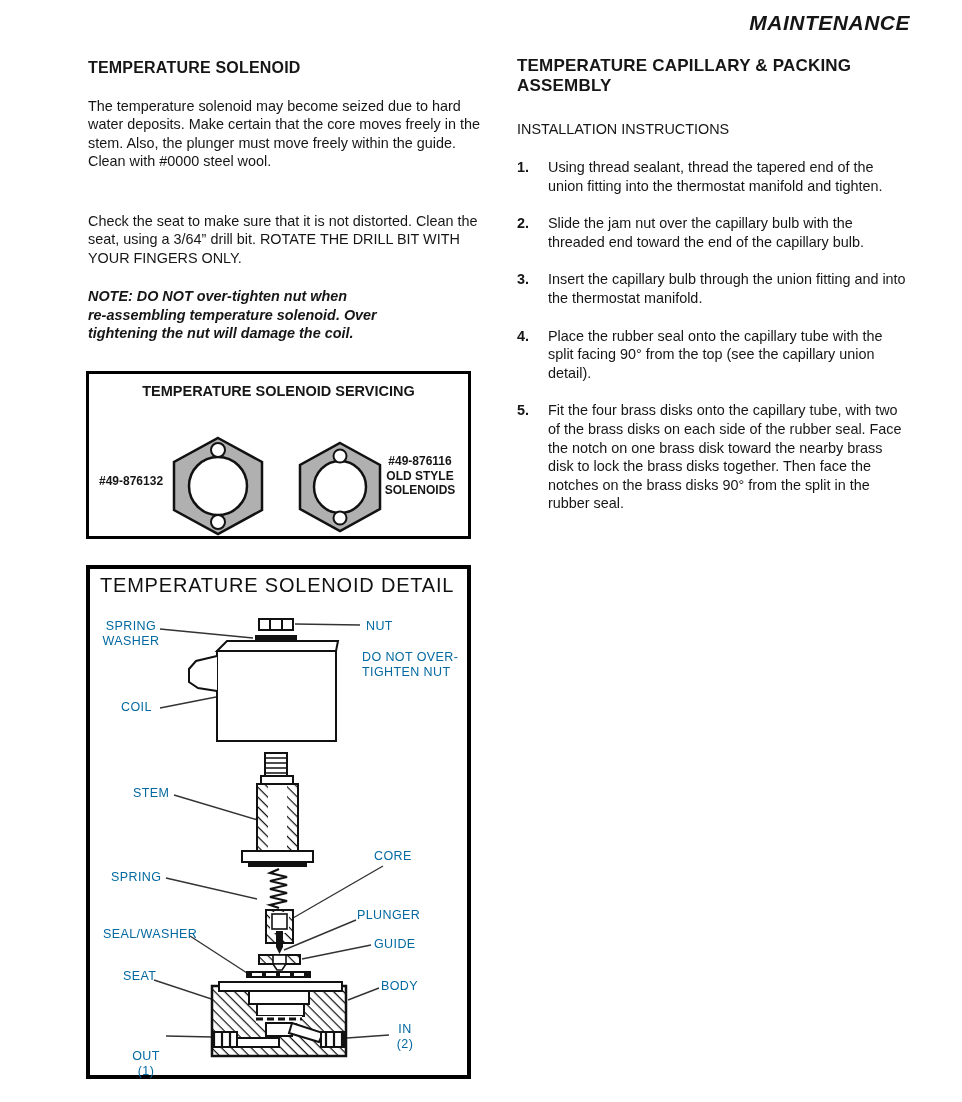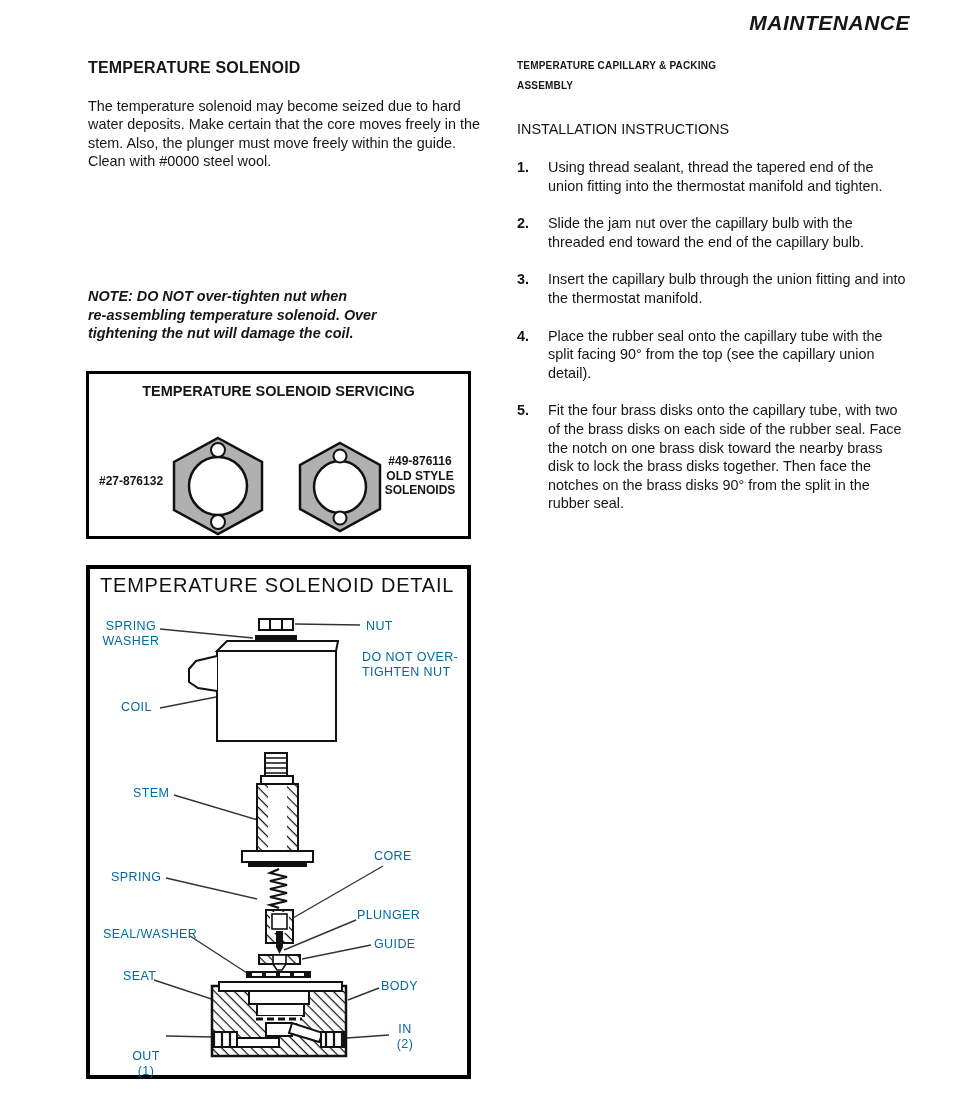--- a/index.html
+++ b/index.html
@@ -3,21 +3,21 @@
 <meta charset="utf-8">
 <style>
   html,body{margin:0;padding:0;background:#fff;}
   .page{position:relative;width:962px;height:1102px;background:#ffffff;
         font-family:"Liberation Sans",sans-serif;color:#161616;overflow:hidden;}
   .abs{position:absolute;}
   .pre{white-space:pre-line;}
   
   .maint{top:11px;right:52px;font-size:21px;font-weight:bold;font-style:italic;letter-spacing:.5px;}
   .h-left{left:88px;top:59px;width:384px;font-size:16px;font-weight:bold;letter-spacing:.2px;}
-  .h-right{left:517px;top:56px;width:400px;font-size:10px;font-weight:bold;line-height:20px;letter-spacing:.2px;}
+  .h-right{left:517px;top:56px;width:400px;font-size:17px;font-weight:bold;line-height:20px;letter-spacing:.2px;}
   .sub-right{left:517px;top:121px;width:400px;font-size:14.4px;}
   
   .body-text{font-size:14.4px;line-height:18.4px;}
   .p1{left:88px;top:97px;width:392px;}
   .p2{left:88px;top:212px;width:392px;}
   .note{left:88px;top:287px;width:392px;font-weight:bold;font-style:italic;line-height:18.6px;}
   
   .steps{left:517px;top:158px;width:392px;}
   .step{display:flex;margin-bottom:19px;}
   .step .num{width:31px;font-weight:bold;flex:none;font-size:14.4px;line-height:18.6px;}
@@ -36,20 +36,21 @@
 </style>
 </head>
 <body>
 
 <div class="page">
 
   <div class="abs maint">MAINTENANCE</div>
 
   <div class="abs h-left">TEMPERATURE SOLENOID</div>
   <div class="abs body-text p1">The temperature solenoid may become seized due to hard water deposits.  Make certain that the core moves freely in the stem.  Also, the plunger must move freely within the guide.  Clean with #0000 steel wool.</div>
+  <div class="abs body-text p2">Check the seat to make sure that it is not distorted.  Clean the seat, using a 3/64” drill bit.  ROTATE THE DRILL BIT WITH YOUR FINGERS ONLY.</div>
   <div class="abs body-text note pre">NOTE:  DO NOT over-tighten nut when
  re-assembling temperature solenoid.  Over
 tightening the nut will damage the coil.</div>
 
   <div class="abs spanner-box">
     <div class="abs spanner-title">
       <div>TEMPERATURE SOLENOID SERVICING</div>
     </div>
     <svg class="abs" style="left:0;top:0;" width="379" height="162" viewBox="0 0 379 162">
       <g>
@@ -58,21 +59,21 @@
         <circle cx="129" cy="76" r="7" fill="#fff" stroke="#111" stroke-width="2"></circle>
         <circle cx="129" cy="148" r="7" fill="#fff" stroke="#111" stroke-width="2"></circle>
       </g>
       <g>
         <polygon points="251,69 291,91 291,135 251,157 211,135 211,91" stroke="#111" stroke-width="2.5" fill="#b0b0b0"></polygon>
         <circle cx="251" cy="113" r="26" fill="#fff" stroke="#111" stroke-width="2.5"></circle>
         <circle cx="251" cy="82" r="6.5" fill="#fff" stroke="#111" stroke-width="2"></circle>
         <circle cx="251" cy="144" r="6.5" fill="#fff" stroke="#111" stroke-width="2"></circle>
       </g>
     </svg>
-    <div class="abs part-left">#27-876132</div>
+    <div class="abs part-left">#49-876132</div>
     <div class="abs part-right pre">#49-876116
 OLD STYLE
 SOLENOIDS</div>
   </div>
 
   <div class="abs h-right pre">TEMPERATURE CAPILLARY &amp; PACKING
 ASSEMBLY</div>
   <div class="abs sub-right">INSTALLATION INSTRUCTIONS</div>
   <div class="abs steps">
     <div class="step">

